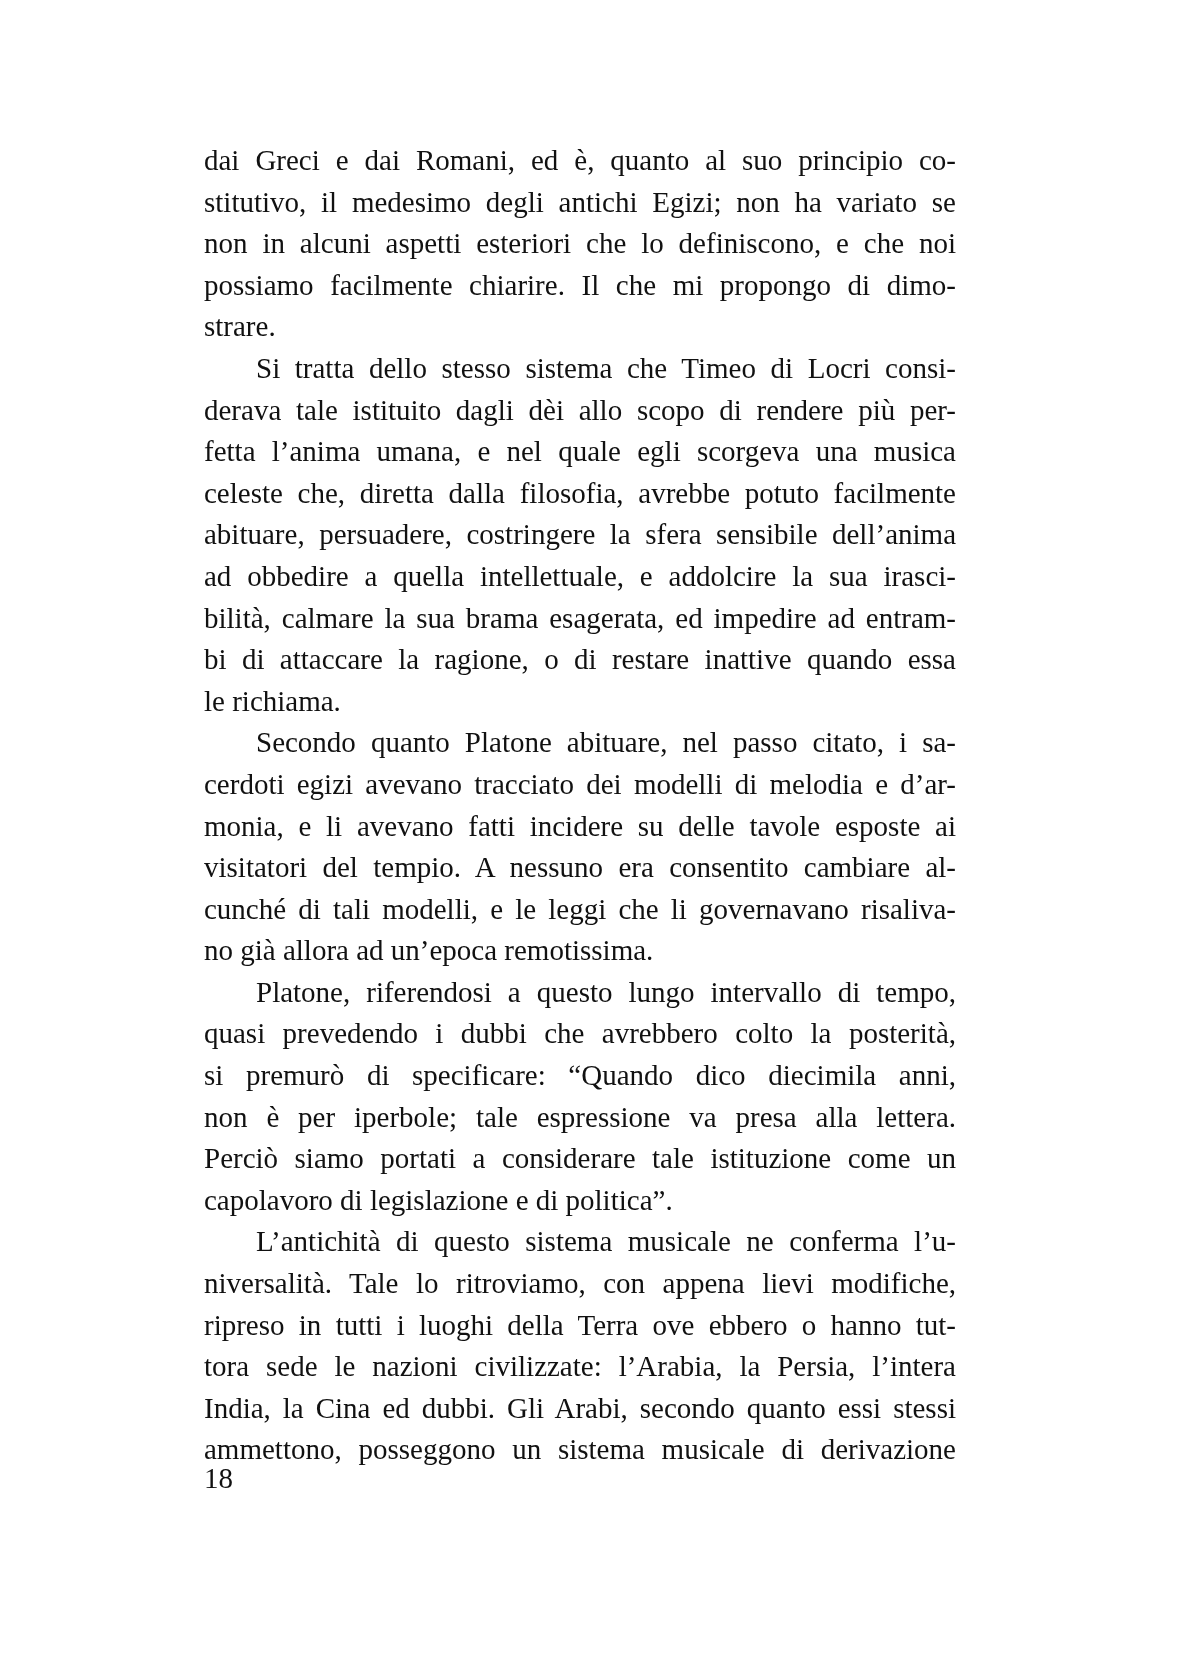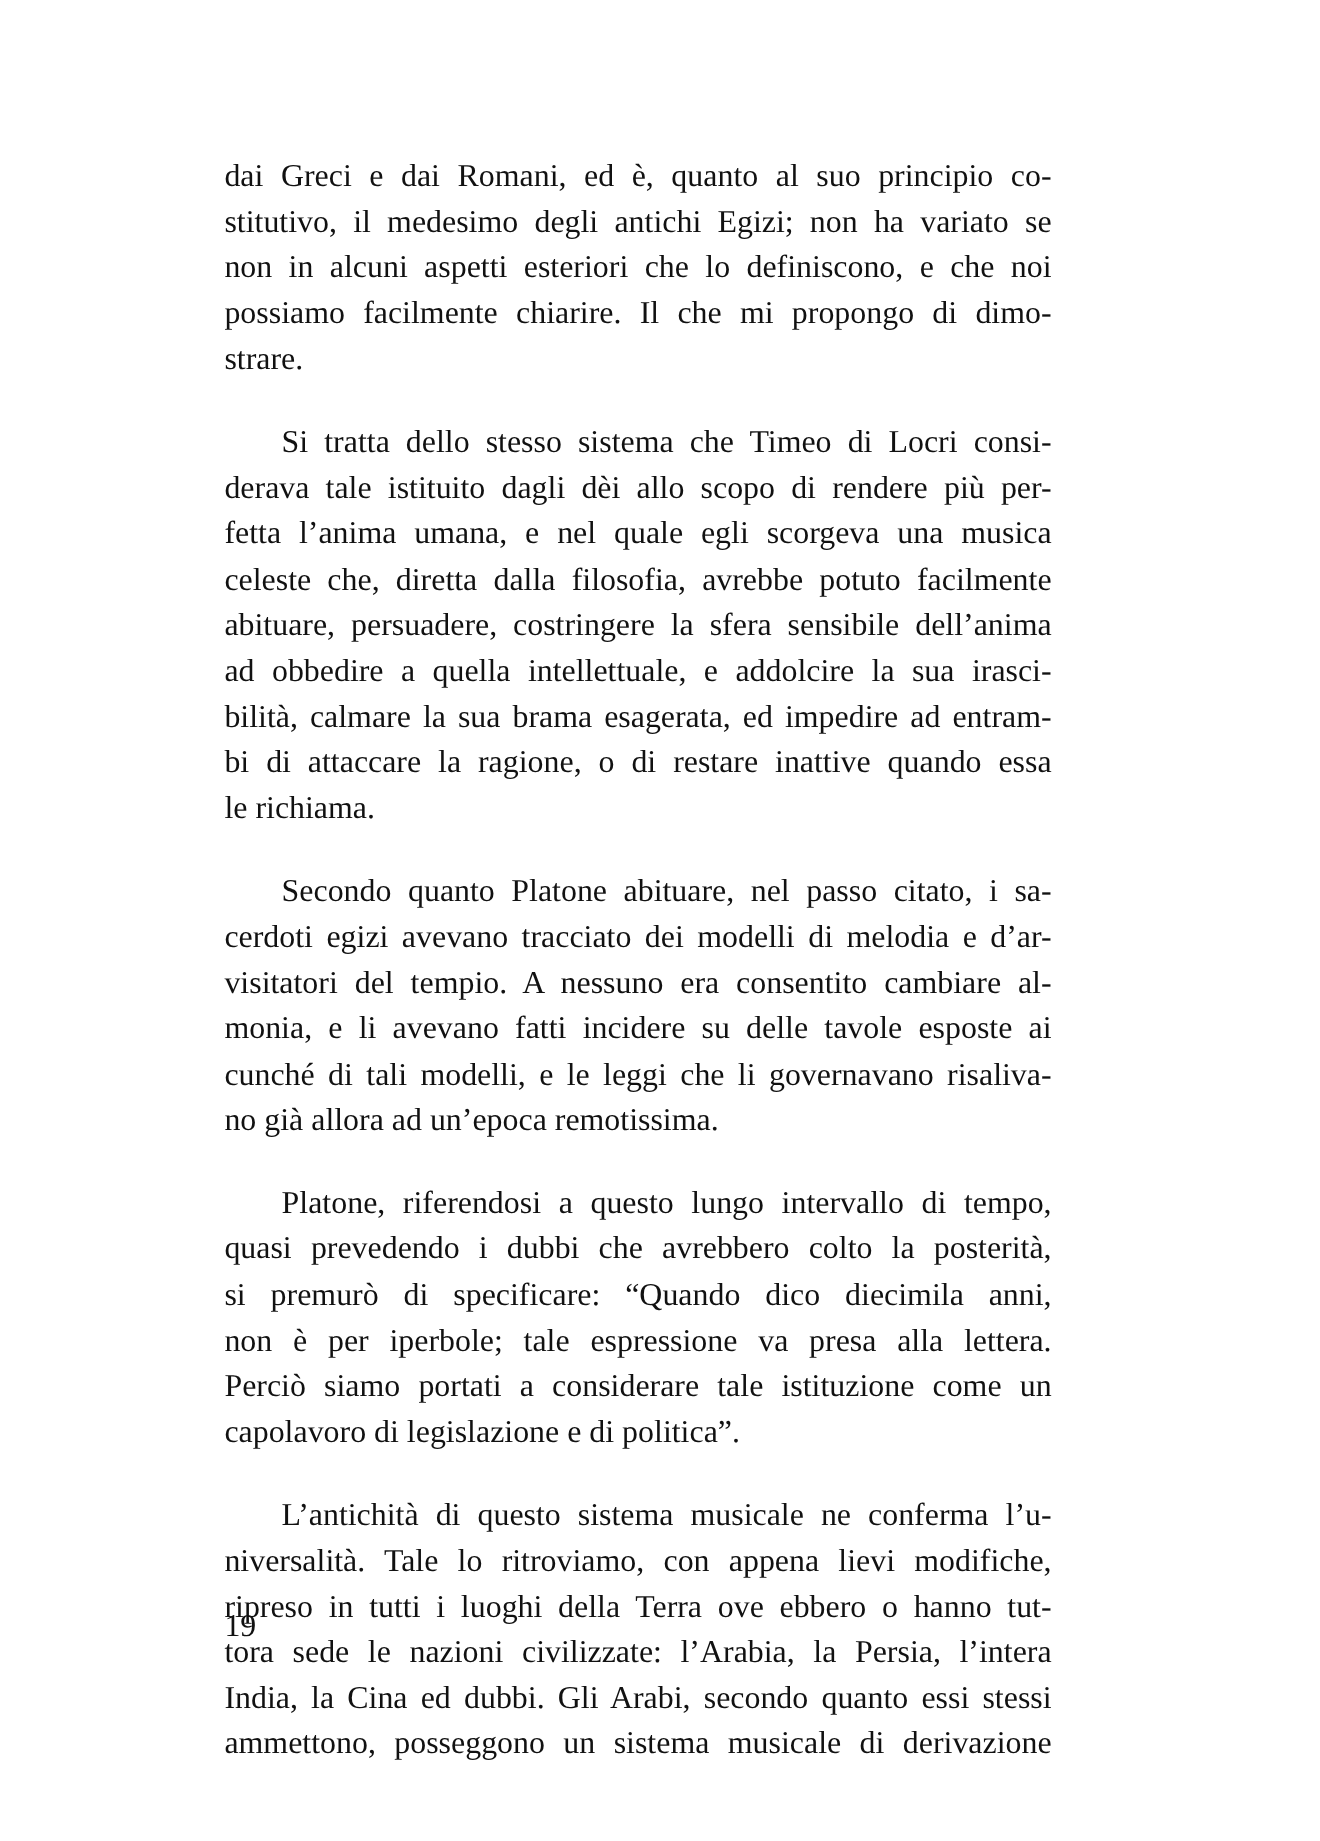--- a/index.html
+++ b/index.html
@@ -12,21 +12,21 @@
     position: absolute; left: 204px; top: 140px; width: 752px;
     font-family: "Liberation Serif", "DejaVu Serif", serif;
     font-size: 29px; color: #111111;
   }
   .line {
     display: block; height: 41.6px; line-height: 41.6px;
     text-align: justify; text-align-last: justify; white-space: nowrap;
     overflow: visible;
   }
   .line.last { text-align-last: left; }
-  .line.indent { padding-left: 52px; margin-top: 34px; }
+  .line.indent { padding-left: 52px; }
   .page-number {
     position: absolute; left: 204px; top: 1462px;
     font-family: "Liberation Serif", "DejaVu Serif", serif;
     font-size: 29px; color: #111111;
   }
 </style>
 </head>
 <body>
 
 <div class="page">
@@ -48,22 +48,22 @@
       <span class="line">abituare, persuadere, costringere la sfera sensibile dell’anima</span>
       <span class="line">ad obbedire a quella intellettuale, e addolcire la sua irasci-</span>
       <span class="line">bilità, calmare la sua brama esagerata, ed impedire ad entram-</span>
       <span class="line">bi di attaccare la ragione, o di restare inattive quando essa</span>
       <span class="line last">le richiama.</span>
     </div>
 
     <div>
       <span class="line indent">Secondo quanto Platone abituare, nel passo citato, i sa-</span>
       <span class="line">cerdoti egizi avevano tracciato dei modelli di melodia e d’ar-</span>
+      <span class="line">monia, e li avevano fatti incidere su delle tavole esposte ai</span>
       <span class="line">visitatori del tempio. A nessuno era consentito cambiare al-</span>
-      <span class="line">monia, e li avevano fatti incidere su delle tavole esposte ai</span>
       <span class="line">cunché di tali modelli, e le leggi che li governavano risaliva-</span>
       <span class="line last">no già allora ad un’epoca remotissima.</span>
     </div>
 
     <div>
       <span class="line indent">Platone, riferendosi a questo lungo intervallo di tempo,</span>
       <span class="line">quasi prevedendo i dubbi che avrebbero colto la posterità,</span>
       <span class="line">si premurò di specificare:  “Quando dico diecimila anni,</span>
       <span class="line">non è per iperbole; tale espressione va presa alla lettera.</span>
       <span class="line">Perciò siamo portati a considerare tale istituzione come un</span>
@@ -74,14 +74,14 @@
       <span class="line indent">L’antichità di questo sistema musicale ne conferma l’u-</span>
       <span class="line">niversalità. Tale lo ritroviamo, con appena lievi modifiche,</span>
       <span class="line">ripreso in tutti i luoghi della Terra ove ebbero o hanno tut-</span>
       <span class="line">tora sede le nazioni civilizzate: l’Arabia, la Persia, l’intera</span>
       <span class="line">India, la Cina ed dubbi. Gli Arabi, secondo quanto essi stessi</span>
       <span class="line">ammettono, posseggono un sistema musicale di derivazione</span>
     </div>
 
   </div>
 
-  <div class="page-number">19</div>
+  <div class="page-number">18</div>
 </div>
 
 </body></html>

